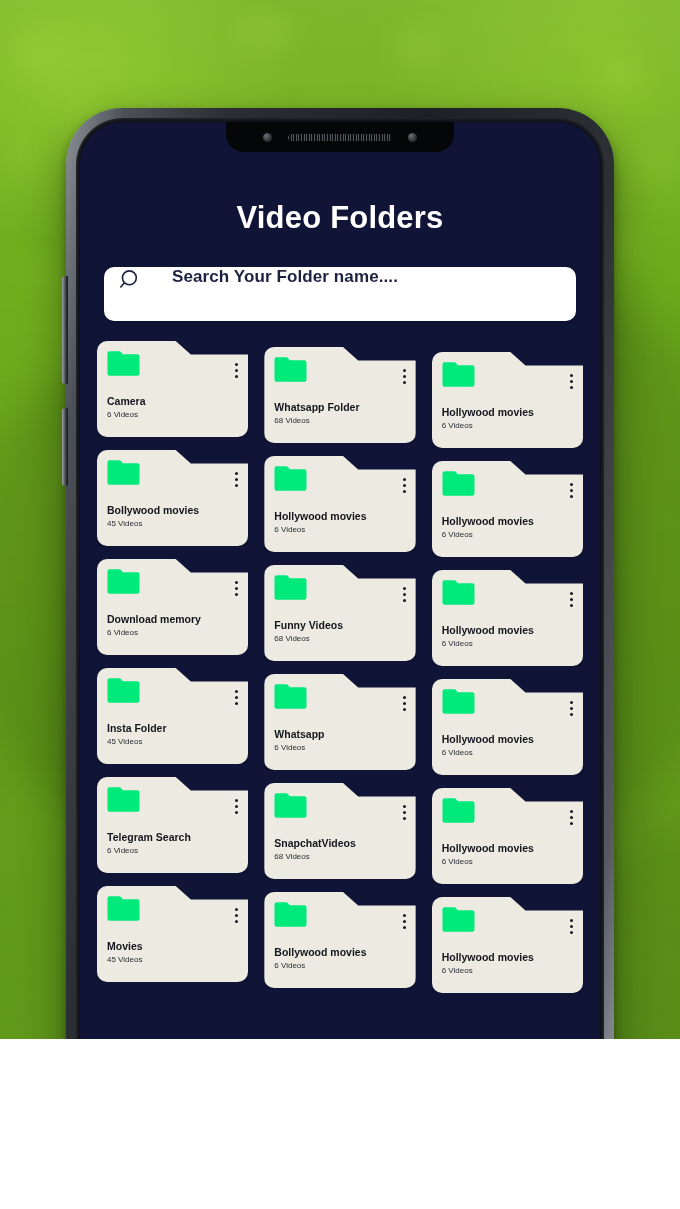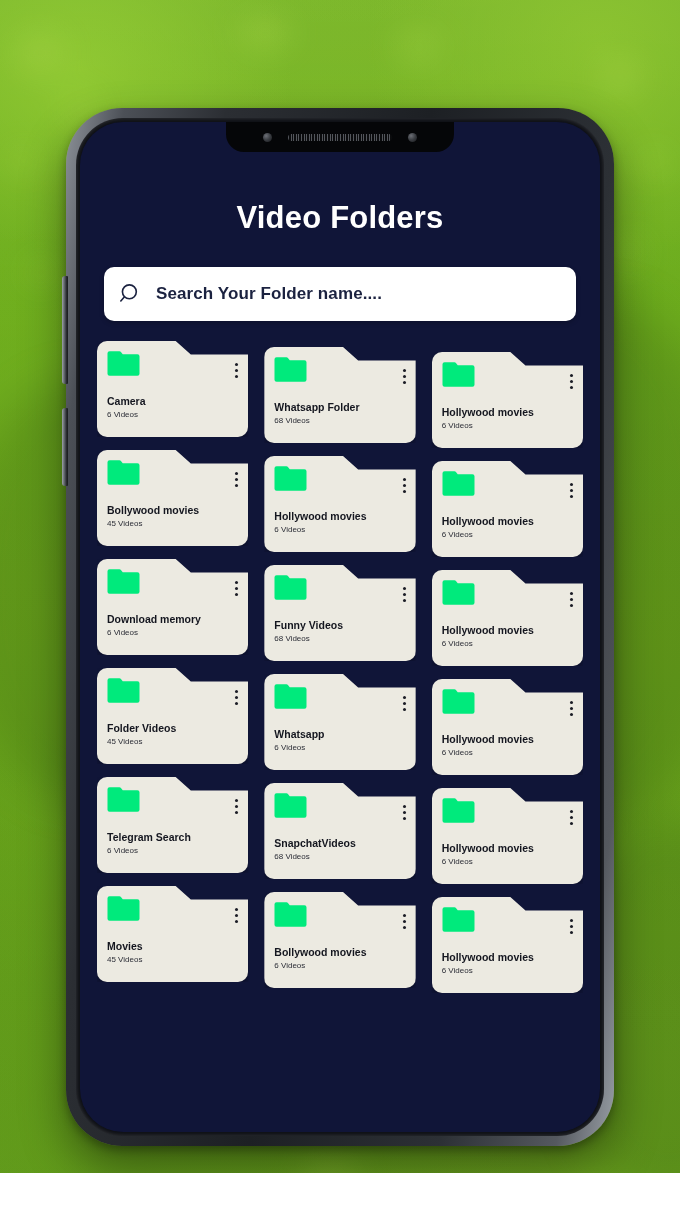--- a/index.html
+++ b/index.html
@@ -8,21 +8,21 @@
     width: 680px;
     height: 1209px;
     overflow: hidden;
     font-family: "Liberation Sans", sans-serif;
   }
 
   
   .stage {
     position: relative;
     width: 680px;
-    height: 1173px;
+    height: 1039px;
     overflow: hidden;
     background: #5fa317;
   }
   .bg-base {
     position: absolute;
     inset: 0;
     background:
       radial-gradient(ellipse 300px 260px at 12% 6%,  #8bc62a 0%, rgba(139,198,42,0) 70%),
       radial-gradient(ellipse 320px 300px at 88% 4%,  #86c027 0%, rgba(134,192,39,0) 72%),
       radial-gradient(ellipse 420px 420px at 50% 18%, #79b520 0%, rgba(121,181,32,0) 75%),
@@ -123,23 +123,23 @@
     font-weight: bold;
     letter-spacing: .2px;
   }
 
   .search-bar {
     margin: 31px 10px 0 10px;
     height: 54px;
     background: #ffffff;
     border-radius: 10px;
     display: flex;
-    align-items: center;
     padding: 0 14px;
     box-shadow: 0 2px 5px rgba(0,0,0,.22);
+    gap: 16px;
   }
   .search-icon { width: 26px; height: 26px; flex: 0 0 auto; margin-right: 12px; }
   .search-placeholder {
     color: #1b2240;
     font-size: 17px;
     font-weight: bold;
     letter-spacing: .1px;
   }
 
   
@@ -384,21 +384,21 @@
               <div class="card lift">
     <svg class="folder-icon" viewBox="0 0 34 28">
       <path d="M2.6 1.2 h10.2 a2 2 0 0 1 1.55 .78 L16.2 4.3 H31.4 a2.2 2.2 0 0 1 2.2 2.2 V24.6 a2.2 2.2 0 0 1 -2.2 2.2 H2.6 A2.2 2.2 0 0 1 .4 24.6 V3.4 A2.2 2.2 0 0 1 2.6 1.2 Z" fill="#00EA7C"></path>
     </svg>
     <div class="card-dots">
       <i></i>
                   <i></i>
                   <i></i>
     </div>
     <div class="card-text">
-      <div class="card-title">Folder Videos</div>
+      <div class="card-title">Insta Folder</div>
       <div class="card-count">45 Videos</div>
     </div>
   </div>
               <div class="card">
     <svg class="folder-icon" viewBox="0 0 34 28">
       <path d="M2.6 1.2 h10.2 a2 2 0 0 1 1.55 .78 L16.2 4.3 H31.4 a2.2 2.2 0 0 1 2.2 2.2 V24.6 a2.2 2.2 0 0 1 -2.2 2.2 H2.6 A2.2 2.2 0 0 1 .4 24.6 V3.4 A2.2 2.2 0 0 1 2.6 1.2 Z" fill="#00EA7C"></path>
     </svg>
     <div class="card-dots">
       <i></i>
                   <i></i>

